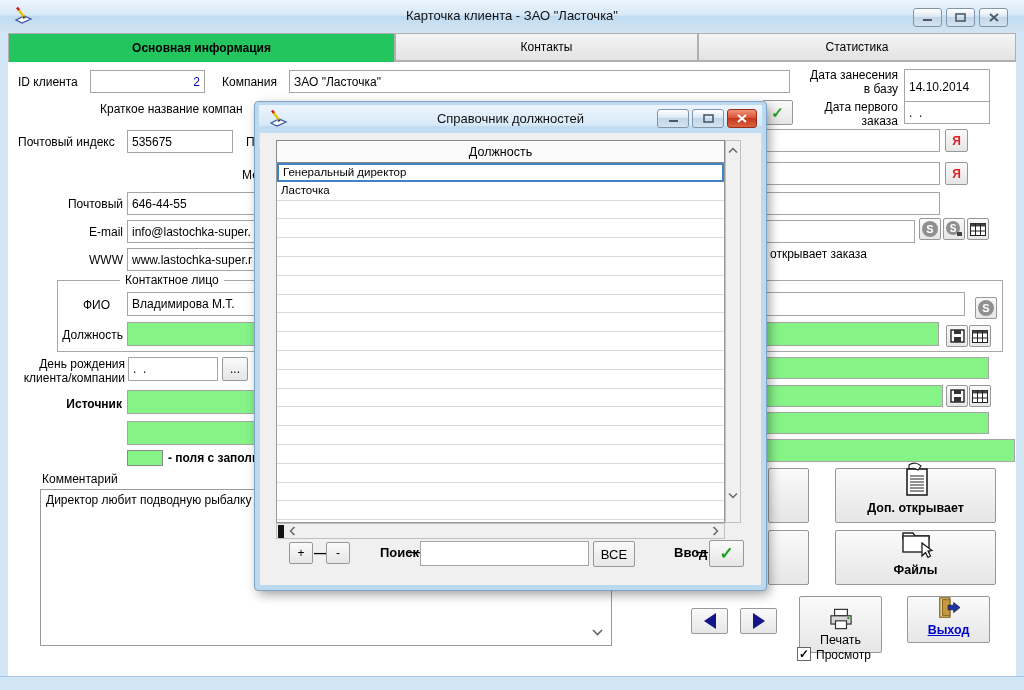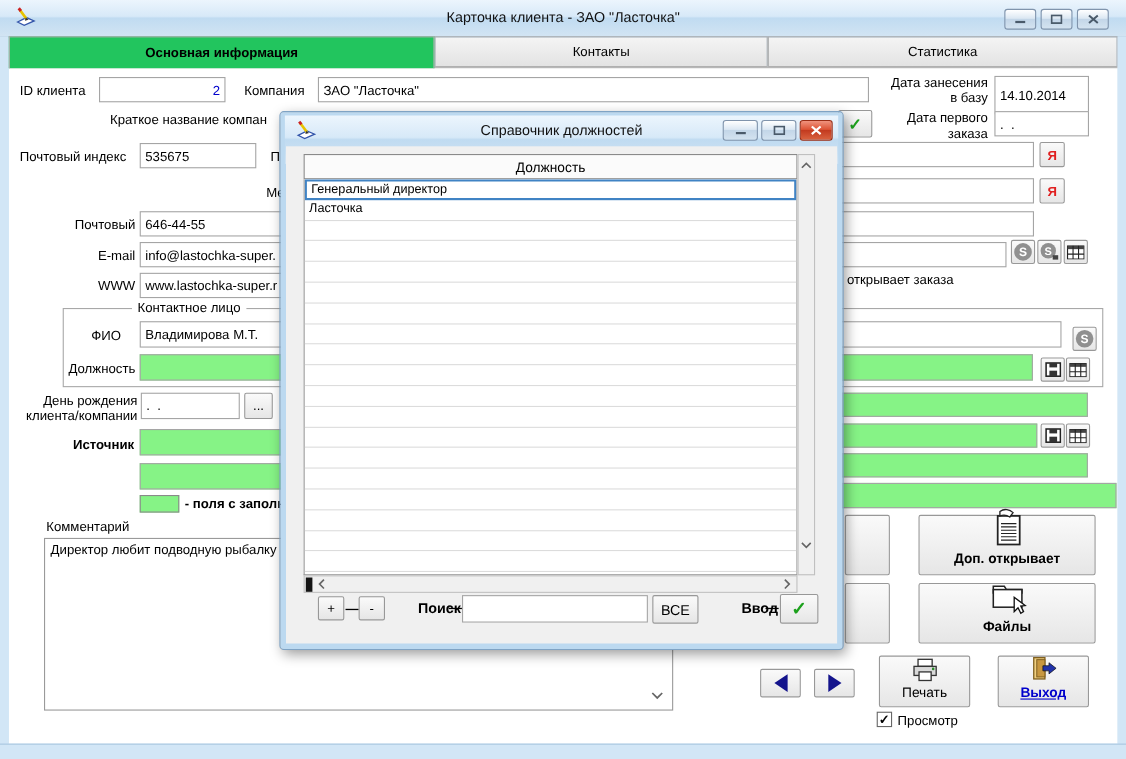--- a/index.html
+++ b/index.html
@@ -283,21 +283,21 @@
     <span>Файлы</span>
   </div>
 
   <div class="btn" style="left:691px;top:608px;width:37px;height:26px;">
     <span class="navtri-l"></span>
   </div>
   <div class="btn" style="left:740px;top:608px;width:37px;height:26px;">
     <span class="navtri-r"></span>
   </div>
 
-  <div class="btn bigbtn" style="left:799px;top:596px;width:83px;height:47px;padding-bottom:5px;font-weight:normal;">
+  <div class="btn bigbtn" style="left:799px;top:596px;width:83px;height:57px;padding-bottom:5px;font-weight:normal;">
     <span>
       <svg width="28" height="22" viewBox="0 0 30 24">
         <rect x="8" y="1.5" width="14" height="7" fill="#fff" stroke="#333" stroke-width="1.3"></rect>
         <rect x="4" y="8.5" width="22" height="9" fill="#d9d9d9" stroke="#333" stroke-width="1.3"></rect>
         <rect x="9" y="14" width="12" height="8.5" fill="#fff" stroke="#333" stroke-width="1.3"></rect>
         <circle cx="23" cy="11" r="1.3" fill="#2a8a2a"></circle>
       </svg>
     </span>
     <span>Печать</span>
   </div>

